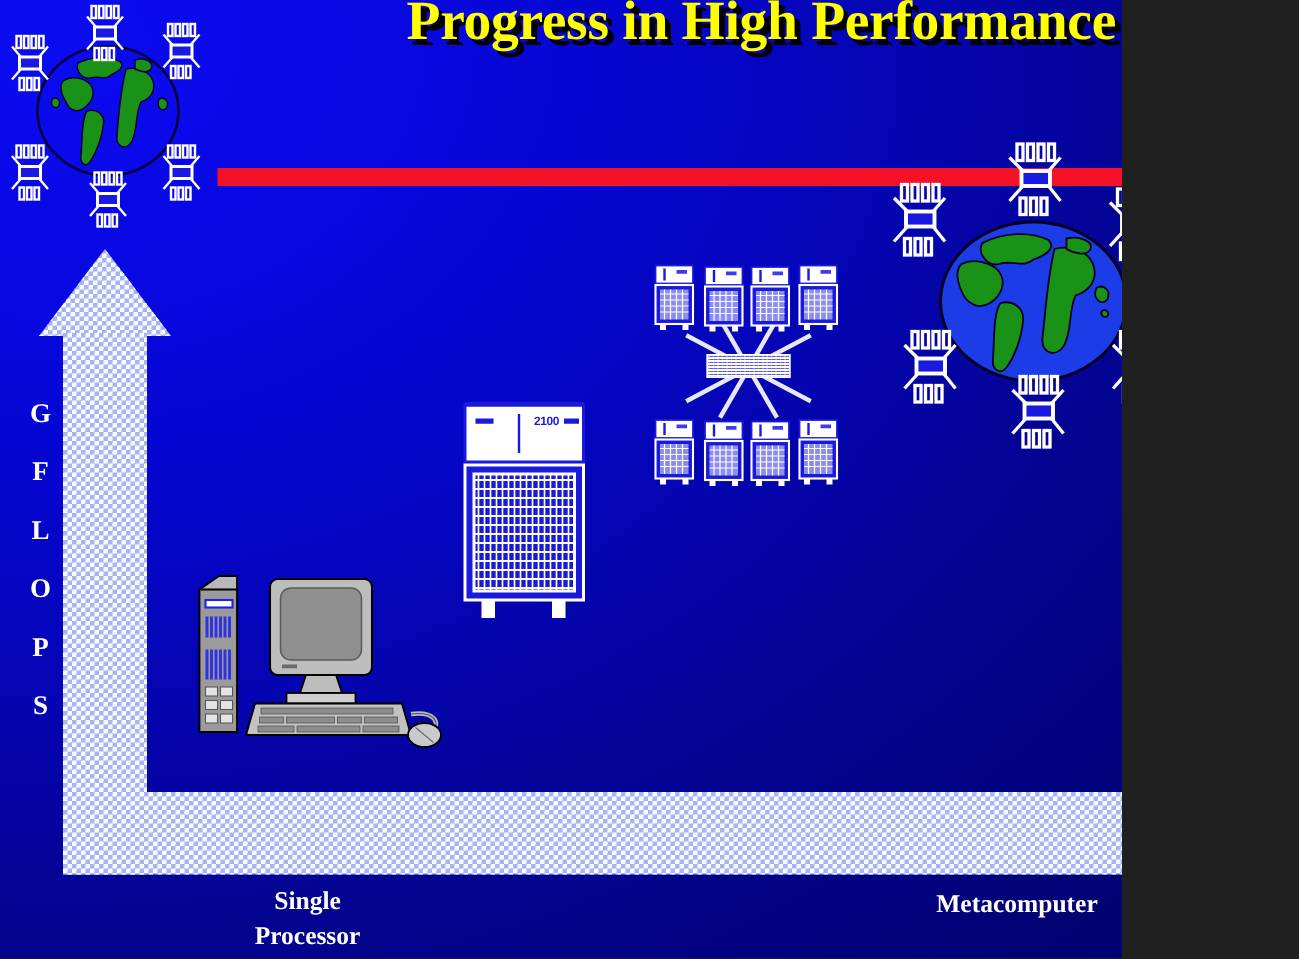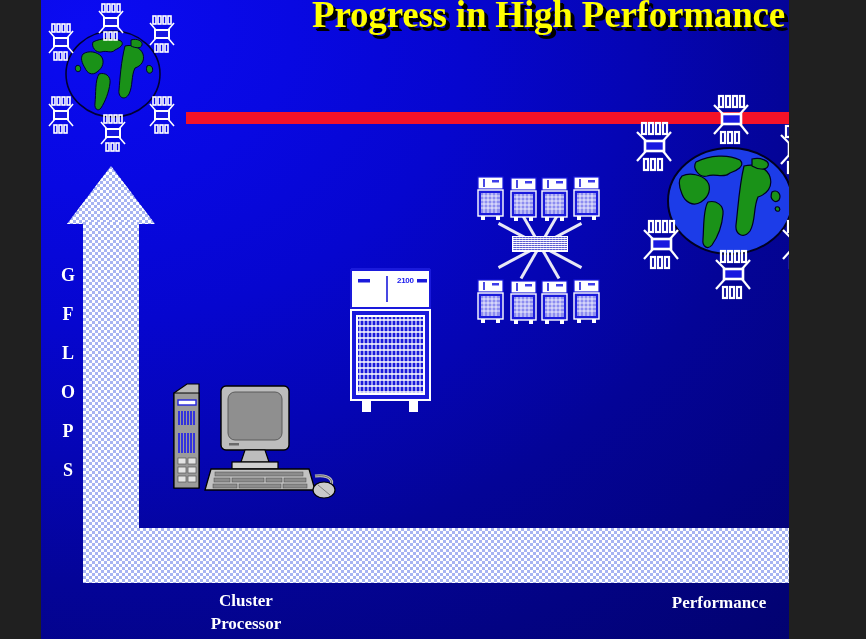--- a/index.html
+++ b/index.html
@@ -18,21 +18,20 @@
     background:
       radial-gradient(ellipse 1150px 900px at 6% 4%,
         #0b0bf2 0%,
         #0808e2 18%,
         #0606cf 33%,
         #0505b4 48%,
         #040497 62%,
         #030383 76%,
         #020274 88%,
         #010166 100%);
-    margin-left: 41px;
   }
 
   
   #title-block {
     position: absolute;
     right: 4px;
     top: -4px;
     width: 540px;
     text-align: right;
     line-height: 1.0;
@@ -699,17 +698,17 @@
         <line x1="7" y1="17" x2="7" y2="37"></line>
           <line x1="11" y1="17" x2="11" y2="37"></line>
         <line x1="15" y1="17" x2="15" y2="37"></line>
           <line x1="19" y1="17" x2="19" y2="37"></line>
       </g>
       <rect x="4" y="40" width="4" height="4" fill="#ffffff"></rect>
       <rect x="19" y="40" width="4" height="4" fill="#ffffff"></rect>
     </svg>
   </div>
 
-  <div class="x-label" style="left:140px; top:590px; width:130px;">Cluster
+  <div class="x-label" style="left:140px; top:590px; width:130px;">Single
 Processor</div>
-  <div class="x-label" style="left:604px; top:592px; width:148px;">Performance</div>
+  <div class="x-label" style="left:604px; top:592px; width:148px;">Metacomputer</div>
 
 </div>
 
 </body></html>

